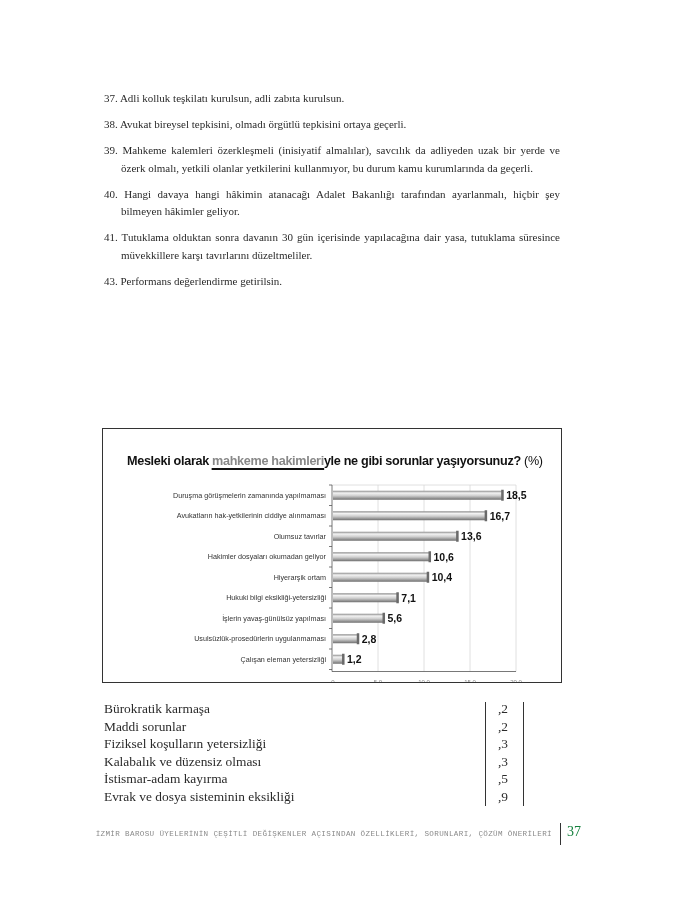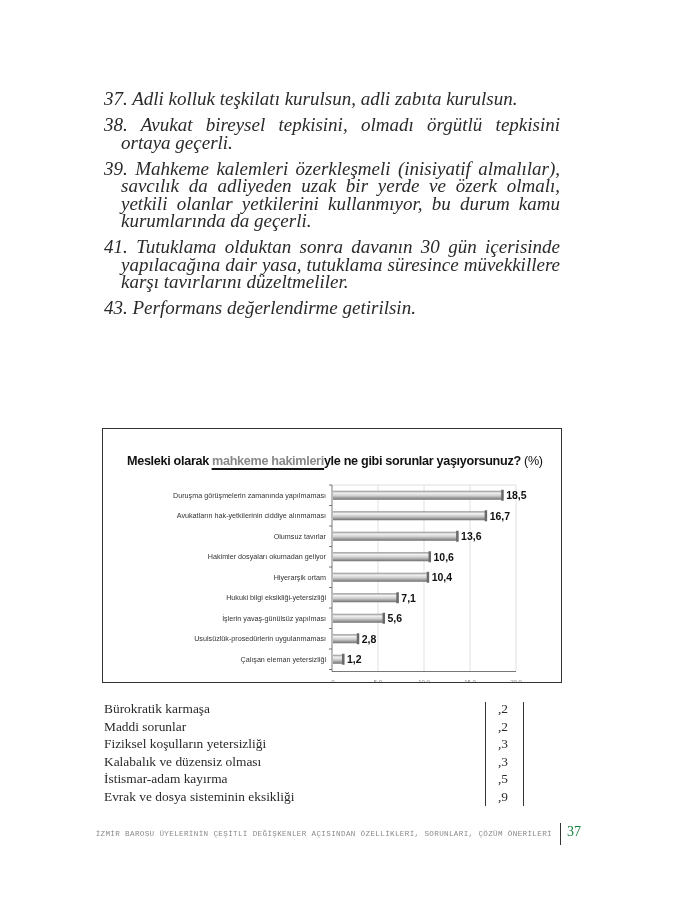--- a/index.html
+++ b/index.html
@@ -1,21 +1,21 @@
 <!DOCTYPE html>
 <html><head>
   <meta charset="utf-8">
   <style>
     html, body { margin: 0; padding: 0; background: #ffffff; }
     body { width: 700px; height: 917px; position: relative; overflow: hidden;
            font-family: "Liberation Serif", "DejaVu Serif", serif; color: #2a2a2a; }
 
     .list { position: absolute; left: 104px; top: 90px; width: 456px; margin: 0; padding: 0; list-style: none; }
-    .list li { font-size: 19px; line-height: 17.5px; margin-bottom: 8.5px;
-               padding-left: 17px; text-indent: -17px; text-align: justify; font-style: italic; }
+    .list li { font-size: 11px; line-height: 17.5px; margin-bottom: 8.5px;
+               padding-left: 17px; text-indent: -17px; text-align: justify; }
     .list li .num { display: inline; }
 
     .chart-frame { position: absolute; left: 102px; top: 428px; width: 458px; height: 253px;
                    border: 1.3px solid #333; background: #fff; }
     .chart-title { position: absolute; left: 24px; top: 24px; white-space: nowrap;
                    font-family: "Liberation Sans", "DejaVu Sans", sans-serif; font-weight: bold;
                    font-size: 13.6px; letter-spacing: -0.35px; color: #111; transform: scaleX(0.93); transform-origin: left; }
     .chart-title .hl { color: #888; border-bottom: 2px solid #111; }
     .chart-title .pct { font-weight: normal; }
     svg.chart { position: absolute; left: 0; top: 0; }
@@ -34,20 +34,21 @@
     .footer-bar { position: absolute; left: 560px; top: 823px; width: 1px; height: 22px; background: #333; }
     .page-num { position: absolute; left: 567px; top: 824px; font-size: 14px; color: #15803d; }
   </style>
 </head>
 <body>
 
 <ol class="list">
   <li><span class="num">37.</span> <span>Adli kolluk teşkilatı kurulsun, adli zabıta kurulsun.</span></li>
   <li><span class="num">38.</span> <span>Avukat bireysel tepkisini, olmadı örgütlü tepkisini ortaya geçerli.</span></li>
   <li><span class="num">39.</span> <span>Mahkeme kalemleri özerkleşmeli (inisiyatif almalılar), savcılık da adliyeden uzak bir yerde ve özerk olmalı, yetkili olanlar yetkilerini kullanmıyor, bu durum kamu kurumlarında da geçerli.</span></li>
+  <li><span class="num">40.</span> <span>Hangi davaya hangi hâkimin atanacağı Adalet Bakanlığı tarafından ayarlanmalı, hiçbir şey bilmeyen hâkimler geliyor.</span></li>
   <li><span class="num">41.</span> <span>Tutuklama olduktan sonra davanın 30 gün içerisinde yapılacağına dair yasa, tutuklama süresince müvekkillere karşı tavırlarını düzeltmeliler.</span></li>
   <li><span class="num">43.</span> <span>Performans değerlendirme getirilsin.</span></li>
 </ol>
 
 <div class="chart-frame">
   <div class="chart-title">
     <span>Mesleki olarak </span><span class="hl">mahkeme hakimleri</span><span>yle ne gibi sorunlar yaşıyorsunuz? </span><span class="pct">(%)</span>
   </div>
   <svg class="chart" id="bar-chart" width="458" height="253">
     <defs>

